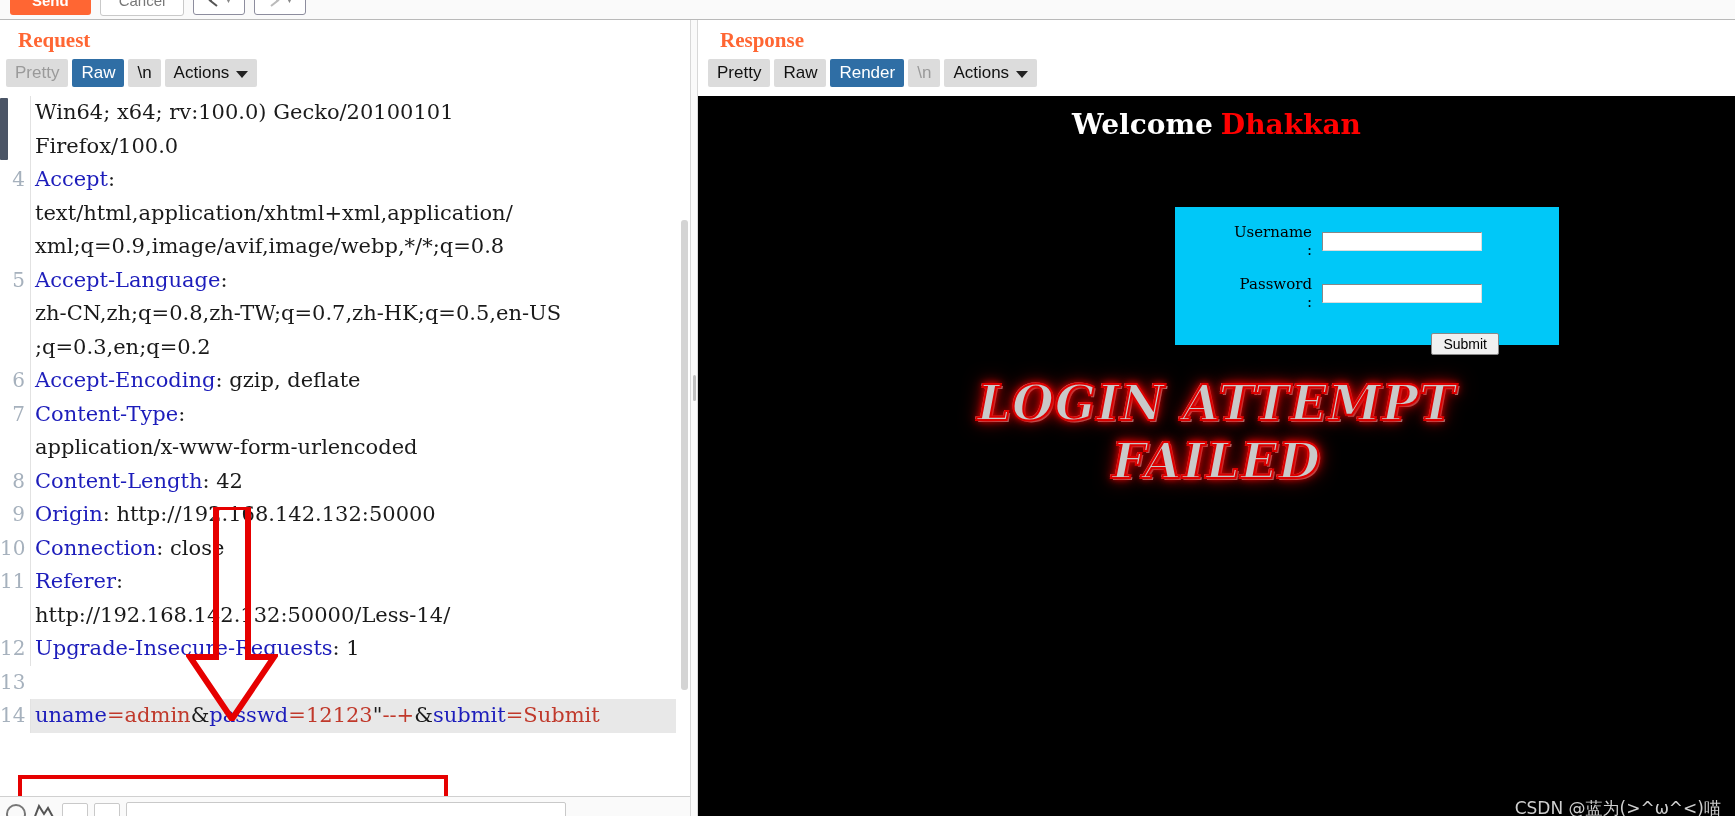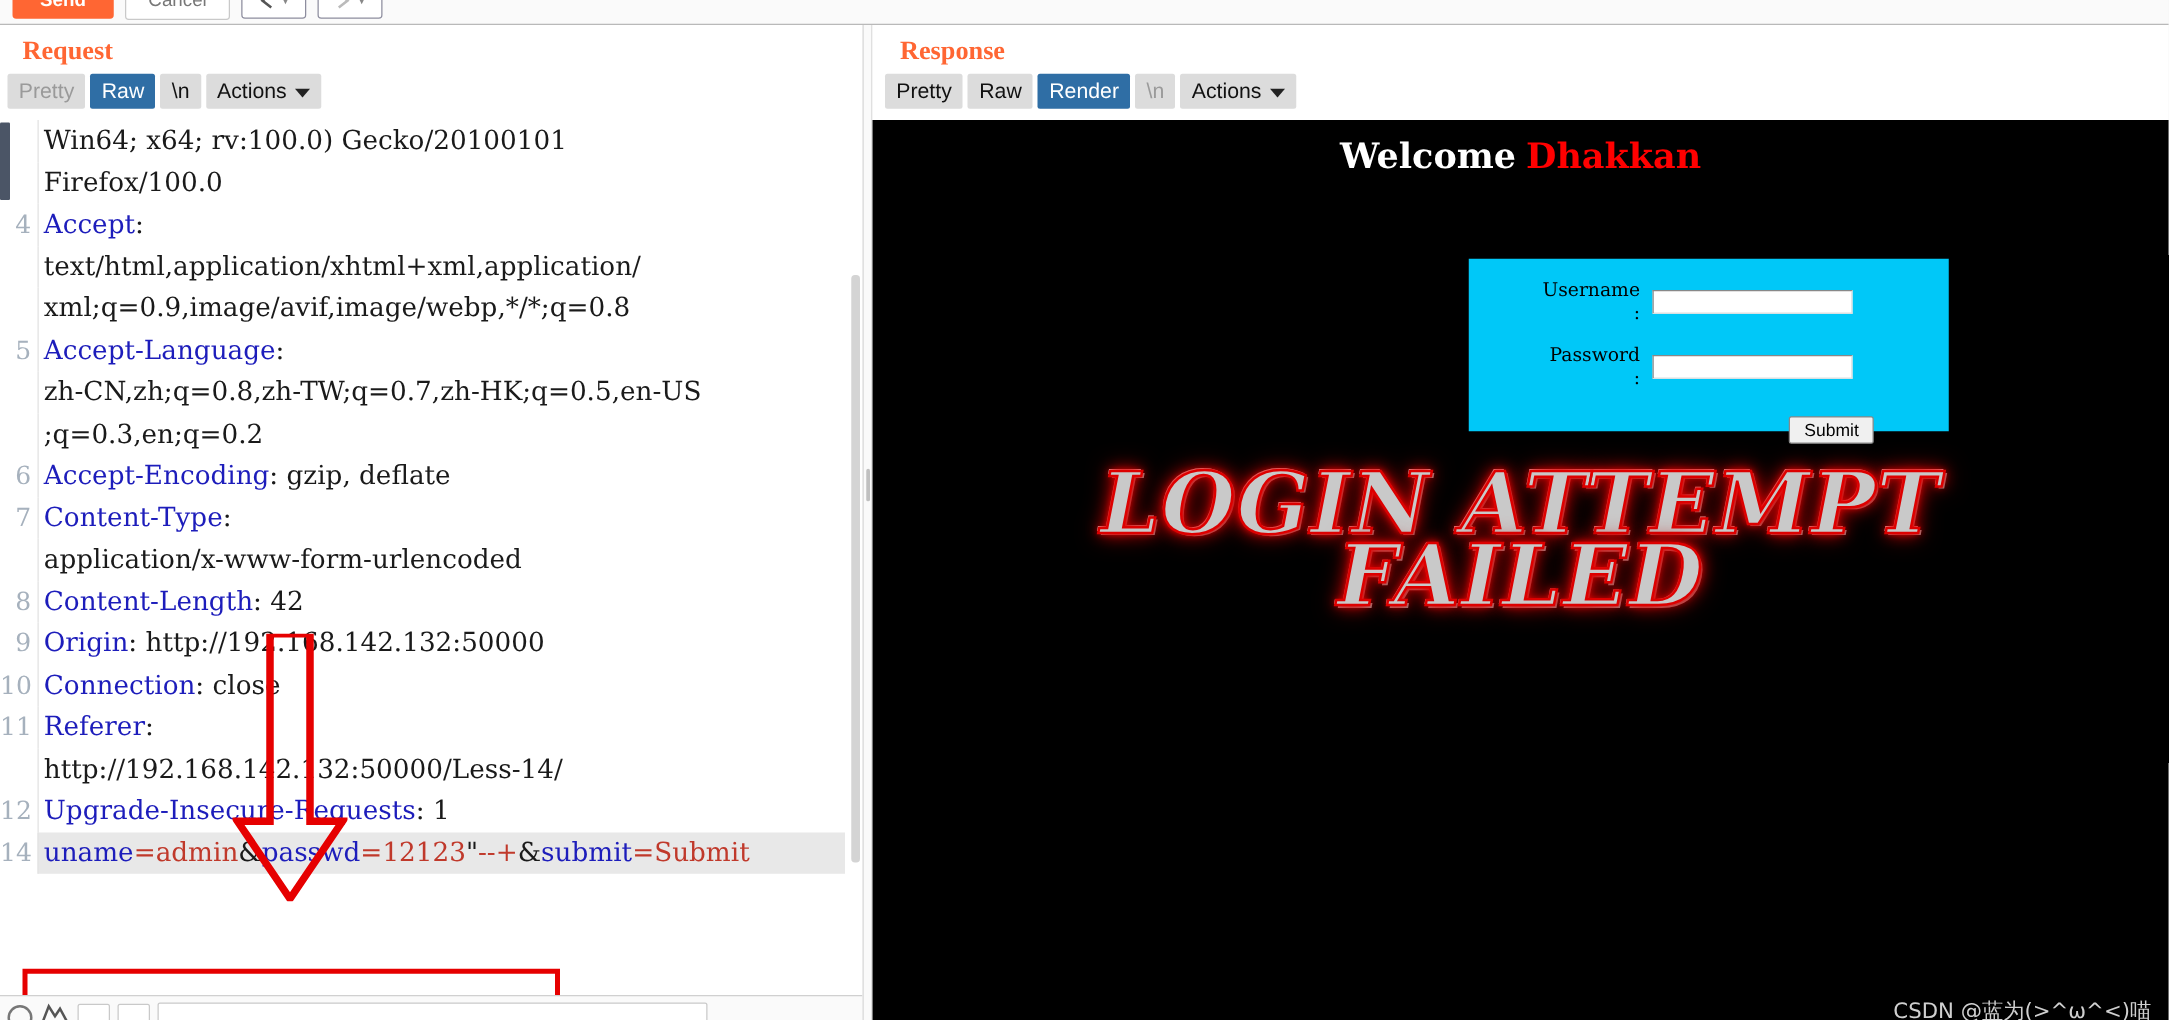--- a/index.html
+++ b/index.html
@@ -170,21 +170,21 @@
     background: #f0f0f0; border: 1px solid #888; border-radius: 2px;
     font-size: 14px; padding: 2px 11px; color: #000;
     font-family: "Liberation Sans", sans-serif; cursor: pointer;
   }
 
   .fail-text {
     position: absolute; left: 0; top: 278px; width: 1037px;
     text-align: center;
     font-family: "DejaVu Serif", "Liberation Serif", serif;
     font-weight: bold; font-style: italic;
-    font-size: 68px; line-height: 58px; letter-spacing: 1px;
+    font-size: 48px; line-height: 58px; letter-spacing: 1px;
     color: #c9c9c9;
     -webkit-text-stroke: 2px #dd0000;
     text-shadow:
       0 0 6px #ff0000, 0 0 12px #d00000, 0 0 20px #b00000,
       2px 2px 0 #9a9a9a, -1px -1px 0 #efefef;
   }
   .fail-text .l2 { display: block; }
 
   .csdn {
     position: absolute; right: 14px; bottom: 16px;
@@ -318,20 +318,24 @@
             <div class="cbody"><span class="hdr">Referer</span><span class="val">:</span></div>
           </div>
           <div class="cline">
             <div class="gut"></div>
             <div class="cbody"><span class="val">http://192.168.142.132:50000/Less-14/</span></div>
           </div>
           <div class="cline">
             <div class="gut">12</div>
             <div class="cbody"><span class="hdr">Upgrade-Insecure-Requests</span><span class="val">: 1</span></div>
           </div>
+          <div class="cline">
+            <div class="gut">13</div>
+            <div class="cbody"><span class="val"></span></div>
+          </div>
           <div class="cline payload-line">
             <div class="gut">14</div>
             <div class="cbody"><span class="pl-key">uname</span><span class="pl-eq">=</span><span class="pl-val">admin</span><span class="pl-amp">&amp;</span><span class="pl-key">passwd</span><span class="pl-eq">=</span><span class="pl-val">12123</span><span class="pl-quote">"</span><span class="pl-eq">--+</span><span class="pl-amp">&amp;</span><span class="pl-key">submit</span><span class="pl-eq">=</span><span class="pl-val">Submit</span></div>
           </div>
         </div>
       <div class="ed-scrollbar-right">
         <div class="ed-thumb-right"></div>
       </div>
     </div>
 

